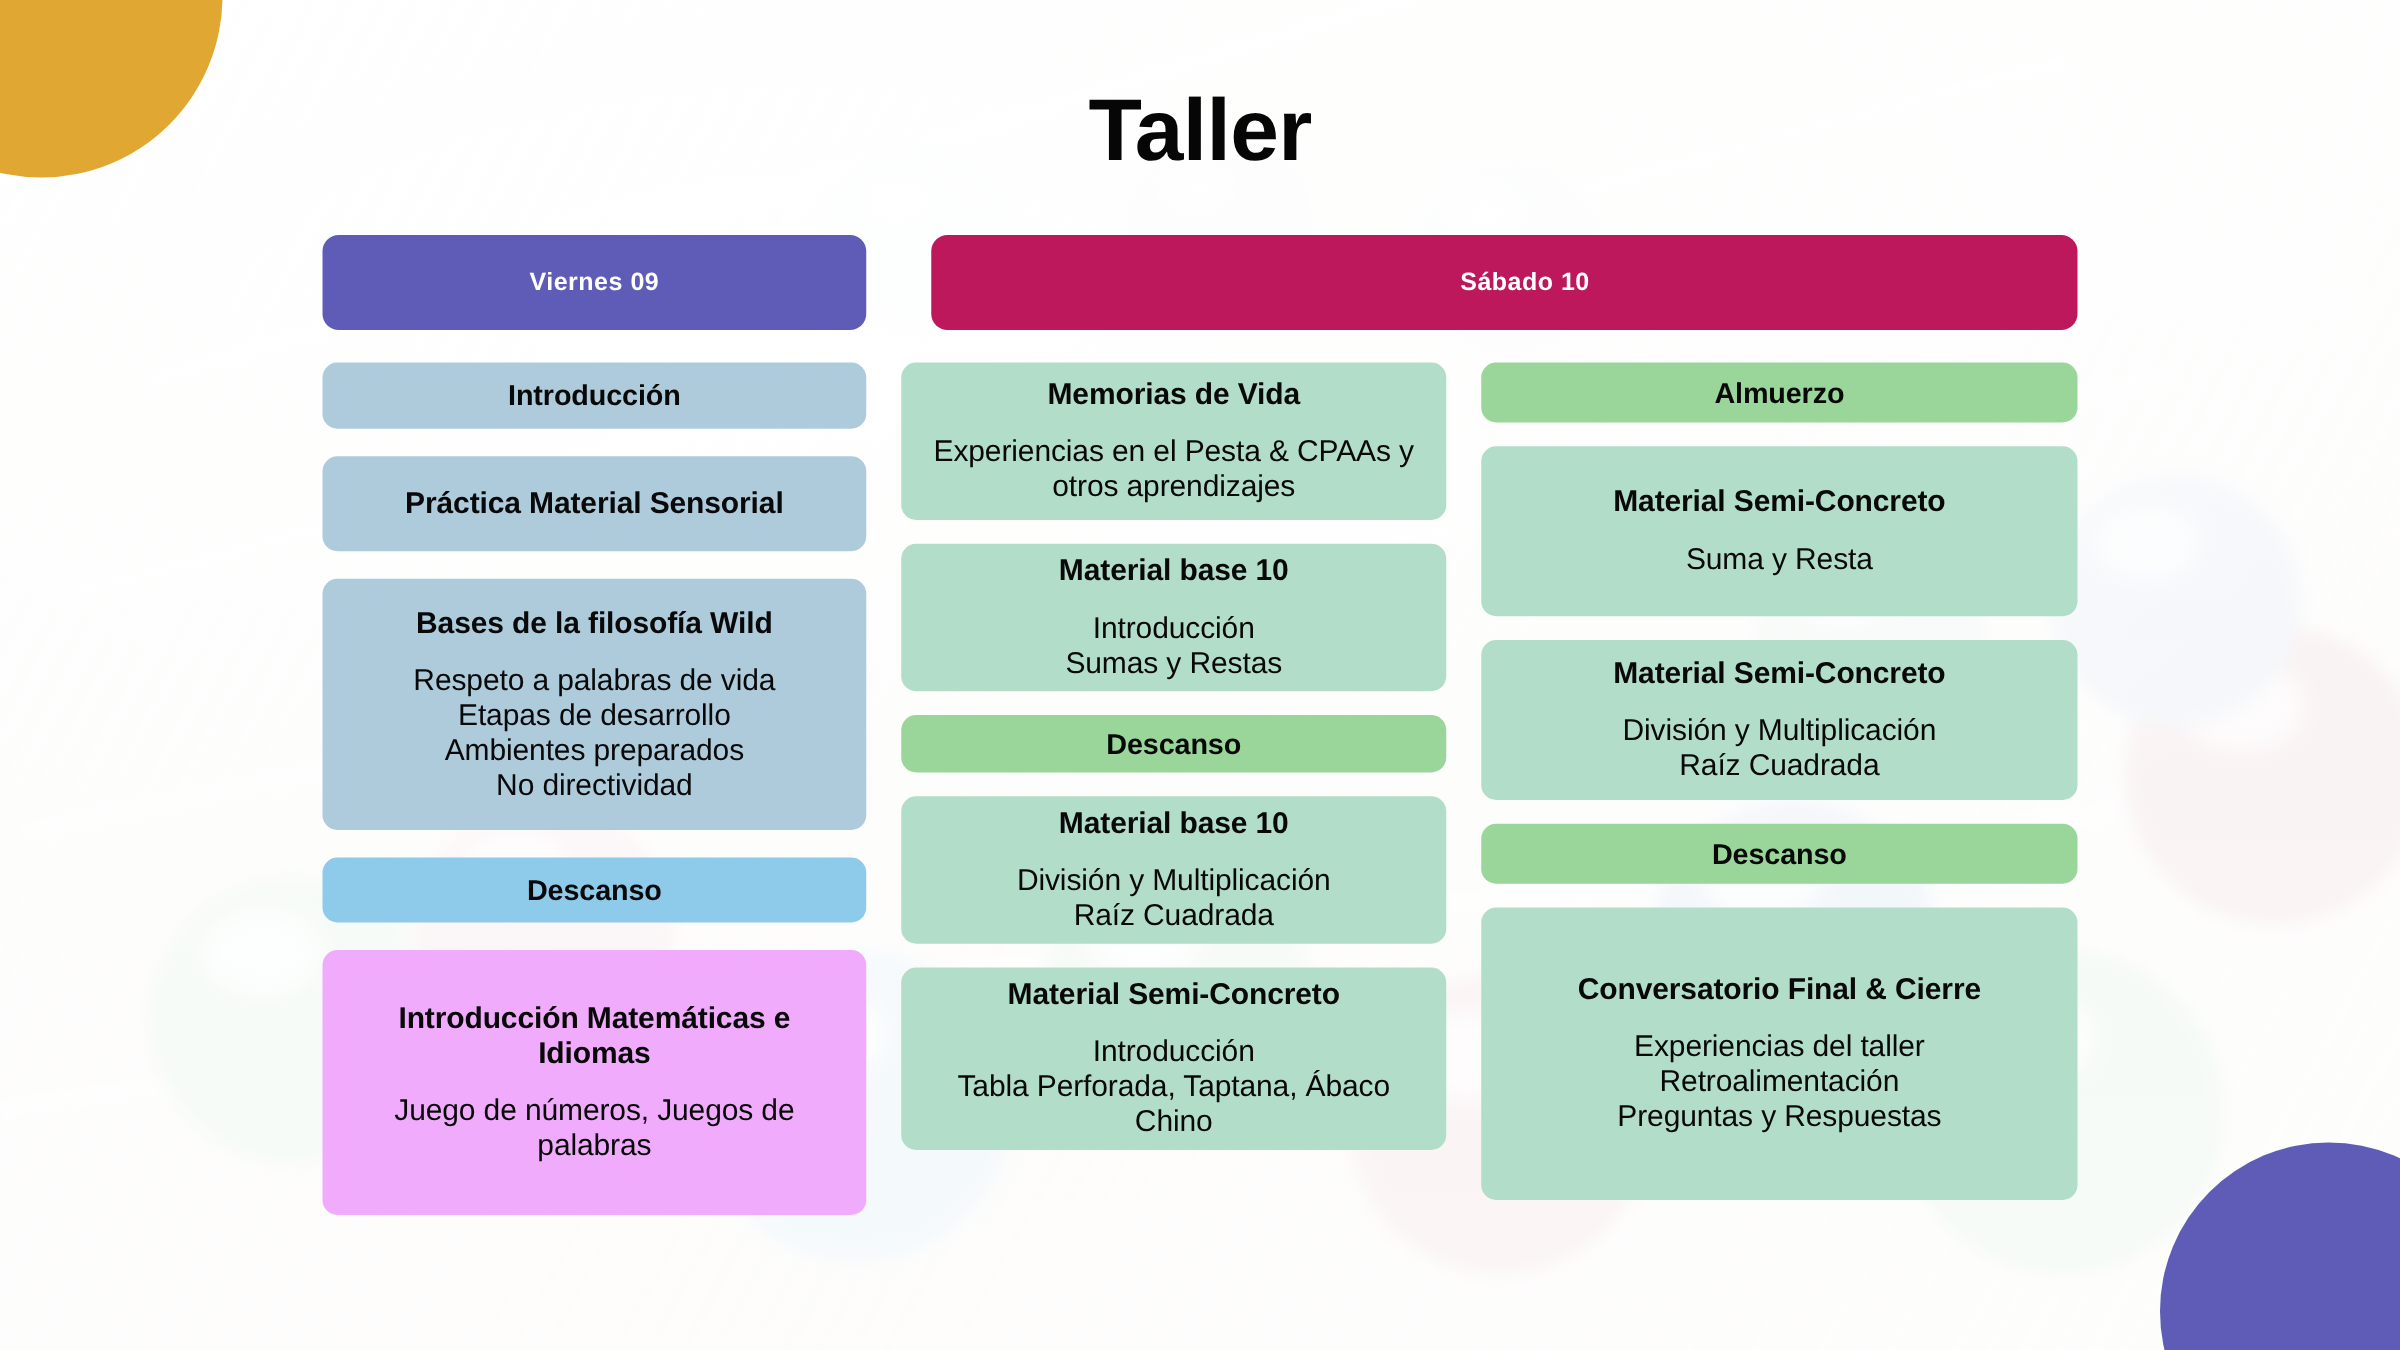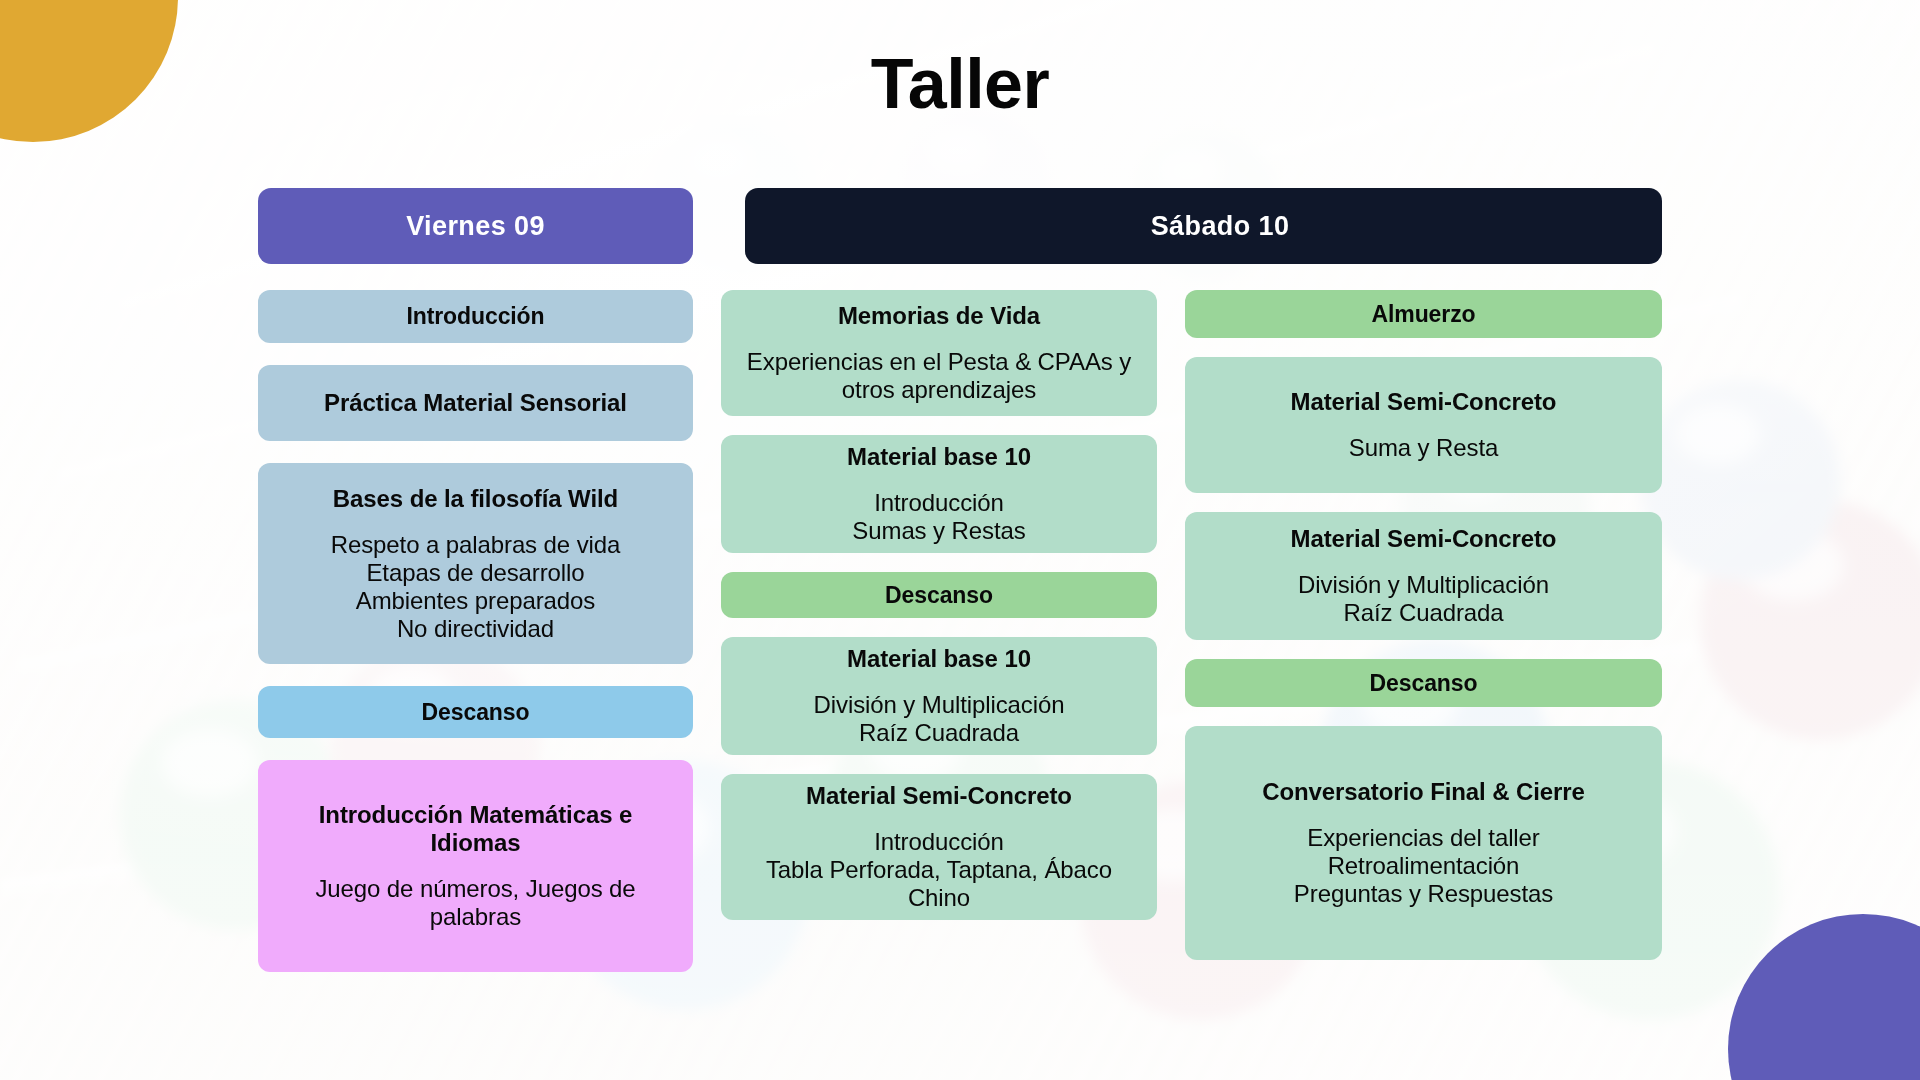--- a/index.html
+++ b/index.html
@@ -73,21 +73,21 @@
   .corner-br {
     position:absolute;
     right:-78px; bottom:-104px;
     width:270px; height:270px;
     border-radius:50%;
   }
 
   
   .title {
     position:absolute;
-    left:0; right:0; top:44px;
+    left:0; right:0; top:64px;
     text-align:center;
     font-size:70px;
     font-weight:bold;
     letter-spacing:-0.5px;
     color:#060606;
     z-index:6;
   }
 
   
   .board {
@@ -99,21 +99,21 @@
   .head-row {
     display:flex;
     gap:52px;
     align-items:stretch;
   }
   .col-head {
     border-radius:13px;
     height:76px;
     display:flex; align-items:center; justify-content:center;
     color:#ffffff;
-    font-size:27px;
+    font-size:20px;
     font-weight:600;
     letter-spacing:0.4px;
   }
   .head-fri { width:435px; flex:0 0 435px; }
   .head-sat { flex:1 1 auto; }
 
   .cols {
     display:flex;
     gap:28px;
     margin-top:26px;
@@ -204,21 +204,21 @@
 
   <div class="corner-tl" style="background: rgb(224, 168, 50);"></div>
   <div class="corner-br" style="background: rgb(95, 92, 184);"></div>
 
   <div class="title" style="color: rgb(6, 6, 6);">Taller</div>
 
   <div class="board">
 
     <div class="head-row">
       <div class="col-head head-fri" style="background: rgb(95, 92, 184);">Viernes 09</div>
-      <div class="col-head head-sat" style="background: #0f172a; padding-left: 33px;">Sábado 10</div>
+      <div class="col-head head-sat" style="background: #be185d; padding-left: 33px;">Sábado 10</div>
     </div>
 
     <div class="cols">
 
       <div class="col col-fri">
 
         <div class="card c-blue slim h-intro" style="background: rgb(174, 203, 220); color: rgb(9, 9, 9);">
           <div class="c-title">Introducción</div>
         </div>
 

